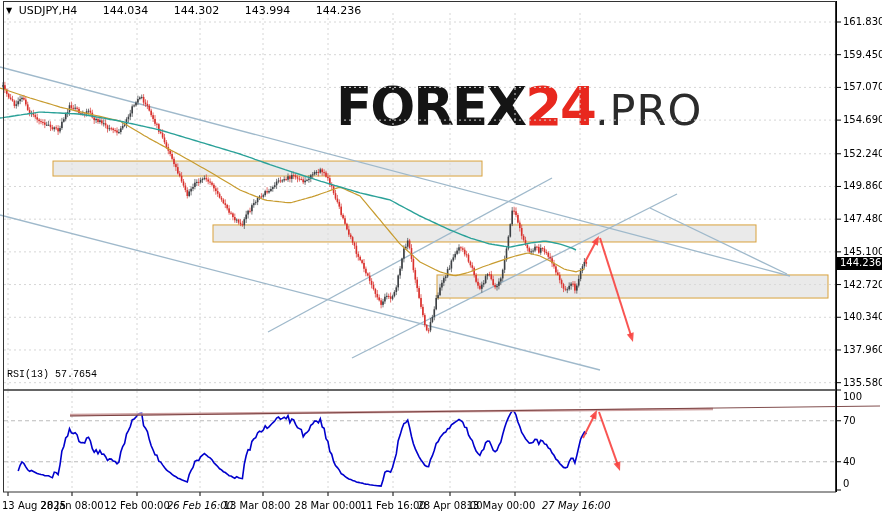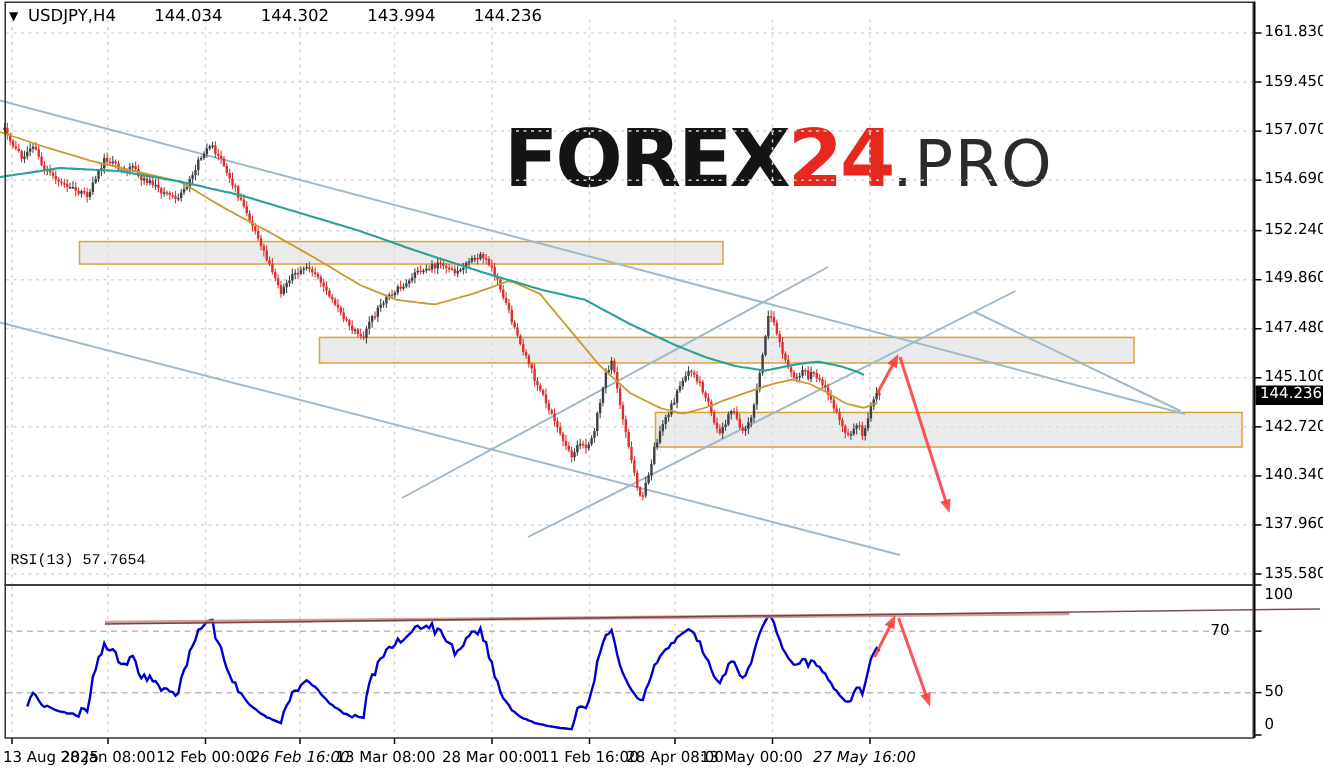--- a/index.html
+++ b/index.html
@@ -750,22 +750,22 @@
       <div class="lbl" style="left: 843px; top: 181.468px;">149.860</div>
       <div class="lbl" style="left: 843px; top: 214.169px;">147.480</div>
       <div class="lbl" style="left: 843px; top: 246.87px;">145.100</div>
       <div class="lbl" style="left: 843px; top: 279.571px;">142.720</div>
       <div class="lbl" style="left: 843px; top: 312.273px;">140.340</div>
       <div class="lbl" style="left: 843px; top: 344.974px;">137.960</div>
       <div class="lbl" style="left: 843px; top: 377.675px;">135.580</div>
     </div>
   <div id="rsi-axis">
       <div class="lbl" style="left: 843px; top: 392px;">100</div>
-      <div class="lbl" style="left: 807px; top: 415.75px; text-align: center;">70</div>
-      <div class="lbl" style="left: 843px; top: 456.75px;">50</div>
+      <div class="lbl" style="left: 843px; top: 415.75px; text-align: center;">70</div>
+      <div class="lbl" style="left: 843px; top: 456.75px;">40</div>
       <div class="lbl" style="left: 843px; top: 479px;">0</div>
     </div>
   <div id="time-axis">
       <div class="lbl" style="top: 501px; left: 2px;">13 Aug 2025</div>
       <div class="lbl" style="top: 501px; left: 34px; width: 76px; text-align: center;">28 Jan 08:00</div>
       <div class="lbl" style="top: 501px; left: 99px; width: 76px; text-align: center;">12 Feb 00:00</div>
       <div class="lbl" style="top: 501px; left: 162px; width: 76px; text-align: center; font-style: italic;">26 Feb 16:00</div>
       <div class="lbl" style="top: 501px; left: 219px; width: 76px; text-align: center;">13 Mar 08:00</div>
       <div class="lbl" style="top: 501px; left: 290px; width: 76px; text-align: center;">28 Mar 00:00</div>
       <div class="lbl" style="top: 501px; left: 355px; width: 76px; text-align: center;">11 Feb 16:00</div>

